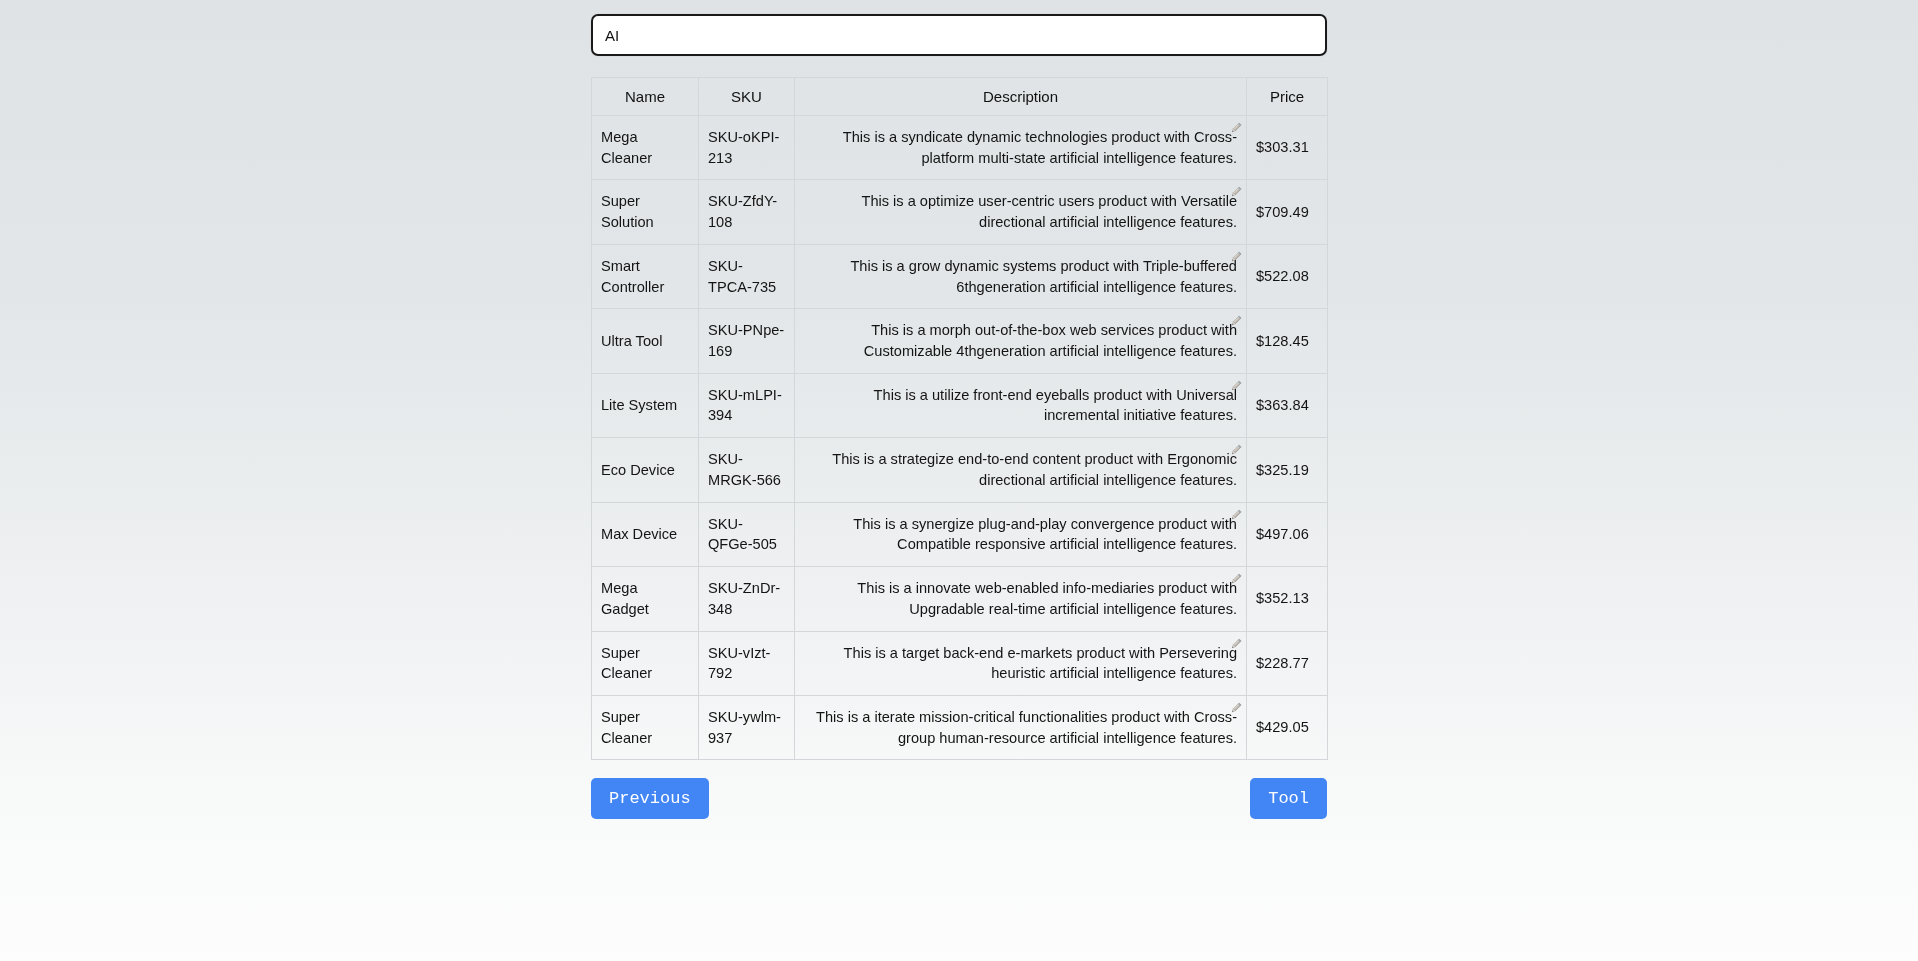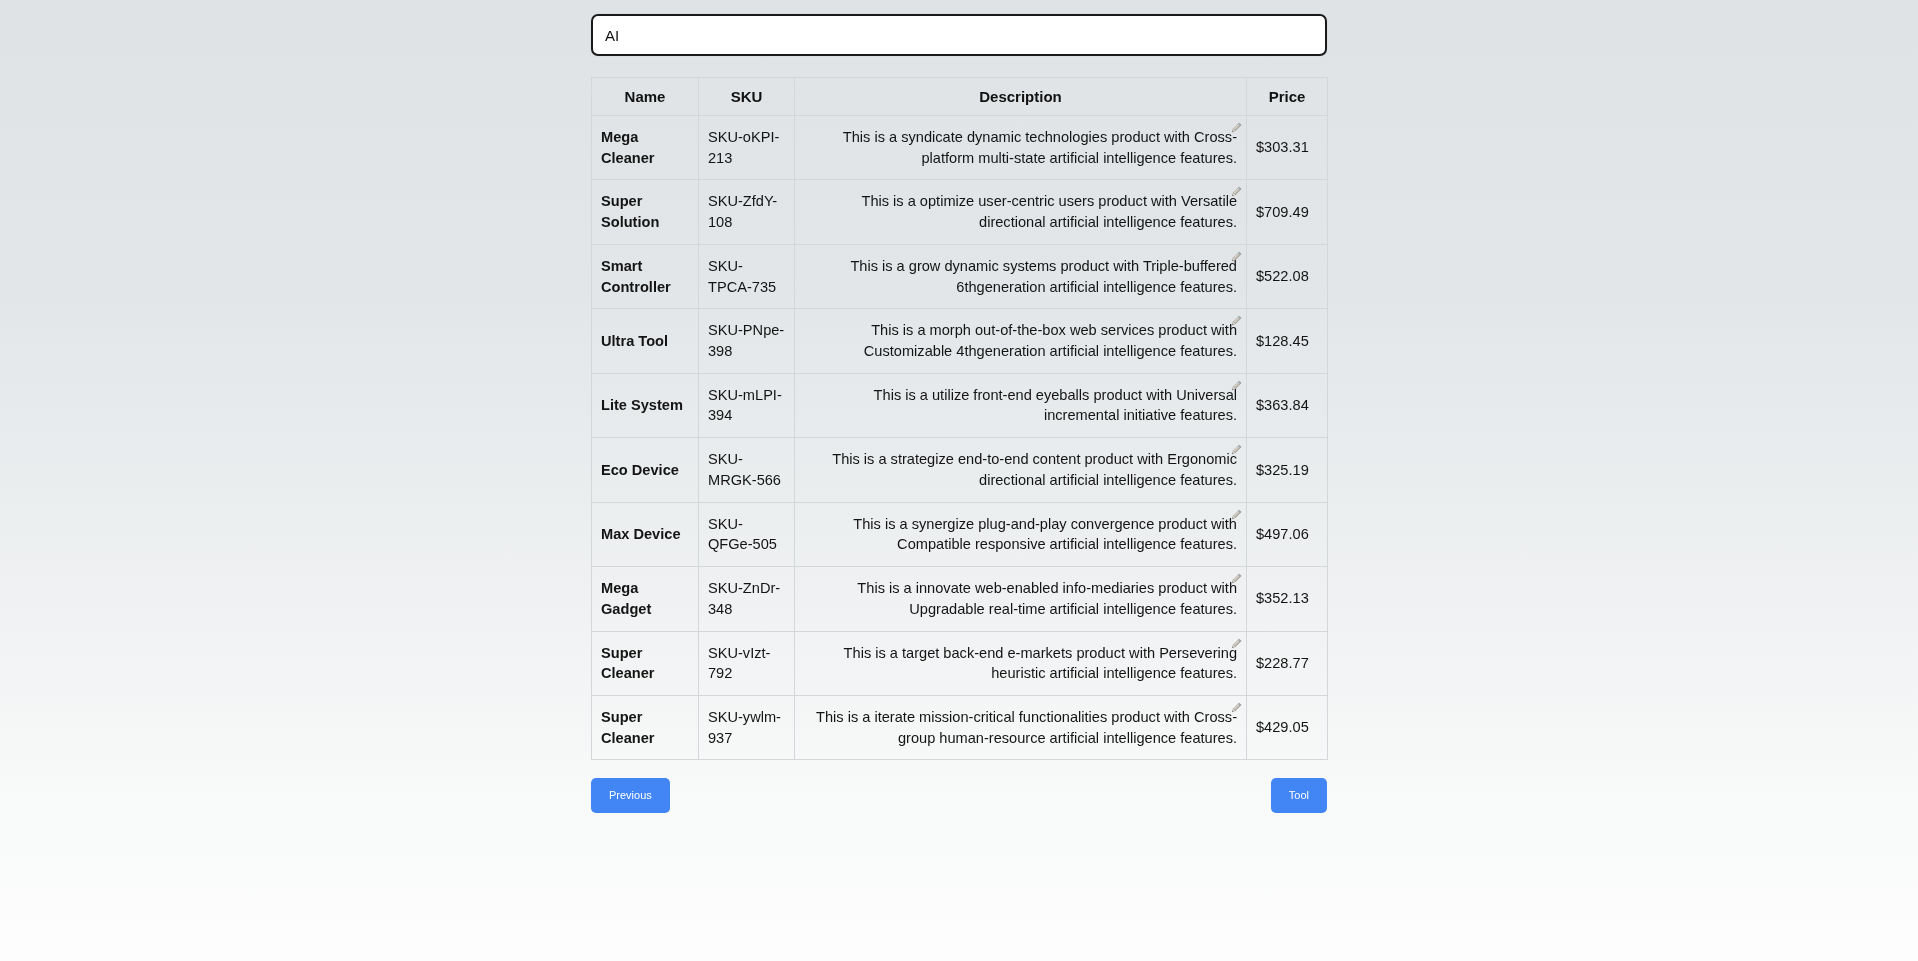--- a/index.html
+++ b/index.html
@@ -63,41 +63,41 @@
     table-layout: fixed;
     background: transparent;
   }
   table.products th,
   table.products td {
     border: 1px solid #d3d7da;
     vertical-align: middle;
   }
   table.products thead th {
     font-size: 15px;
-    font-weight: bold;
+    font-weight: normal;
     color: #111111;
     text-align: center;
     height: 38px;
     padding: 4px 8px;
     background: transparent;
   }
   table.products tbody td {
     font-size: 14.6px;
     color: #141414;
     padding: 11px 9px;
     line-height: 1.42;
     background: transparent;
   }
 
   col.c-name  { width: 107px; }
   col.c-sku   { width: 96px;  }
   col.c-desc  { width: 452px; }
   col.c-price { width: 81px;  }
 
-  td.cell-name  { text-align: left; padding-left: 9px; font-weight: bold; }
+  td.cell-name  { text-align: left; padding-left: 9px; }
   td.cell-sku   { text-align: left; padding-left: 9px; }
   td.cell-desc  { text-align: right; position: relative; padding-right: 12px; }
   td.cell-price { text-align: left; white-space: nowrap; }
 
   
   .edit-icon {
     position: absolute;
     top: 4px;
     right: 2px;
     width: 16px;
@@ -115,22 +115,22 @@
     width: 736px;
     display: flex;
     justify-content: space-between;
     align-items: center;
   }
   .pager-btn {
     background: #4285f4;
     color: #ffffff;
     border: none;
     border-radius: 5px;
-    font-family: Liberation Sans, sans-serif;
-    font-size: 11px;
+    font-family: Liberation Mono, monospace;
+    font-size: 17px;
     line-height: 1;
     padding: 12px 18px;
     cursor: pointer;
   }
 </style>
 </head>
 <body>
 
 <div class="page">
   <div class="content">
@@ -199,21 +199,21 @@
                       <polygon points="6.6,10.4 9.5,10.4 8.05,13.4" fill="#e8e4dc" stroke="#8e8a83" stroke-width="0.4"></polygon>
                       <polygon points="7.45,12.2 8.65,12.2 8.05,13.4" fill="#4a4a4a"></polygon>
                       <rect x="6.6" y="2.2" width="2.9" height="1.5" fill="#9aa7b5"></rect>
                     </g>
                   </svg>
                 </span></td>
               <td class="cell-price">$522.08</td>
             </tr>
             <tr>
               <td class="cell-name">Ultra Tool</td>
-              <td class="cell-sku">SKU-PNpe-398</td>
+              <td class="cell-sku">SKU-PNpe-169</td>
               <td class="cell-desc"><span>This is a morph out-of-the-box web services product with Customizable 4thgeneration artificial intelligence features.</span><span class="edit-icon">
                   <svg width="16" height="16" viewBox="0 0 16 16" aria-hidden="true">
                     <g transform="rotate(45 8 8)">
                       <rect x="6.6" y="2.2" width="2.9" height="8.2" fill="#b9b4ab" stroke="#8e8a83" stroke-width="0.5"></rect>
                       <rect x="6.6" y="2.2" width="1.4" height="8.2" fill="#d8d4cc"></rect>
                       <polygon points="6.6,10.4 9.5,10.4 8.05,13.4" fill="#e8e4dc" stroke="#8e8a83" stroke-width="0.4"></polygon>
                       <polygon points="7.45,12.2 8.65,12.2 8.05,13.4" fill="#4a4a4a"></polygon>
                       <rect x="6.6" y="2.2" width="2.9" height="1.5" fill="#9aa7b5"></rect>
                     </g>
                   </svg>

